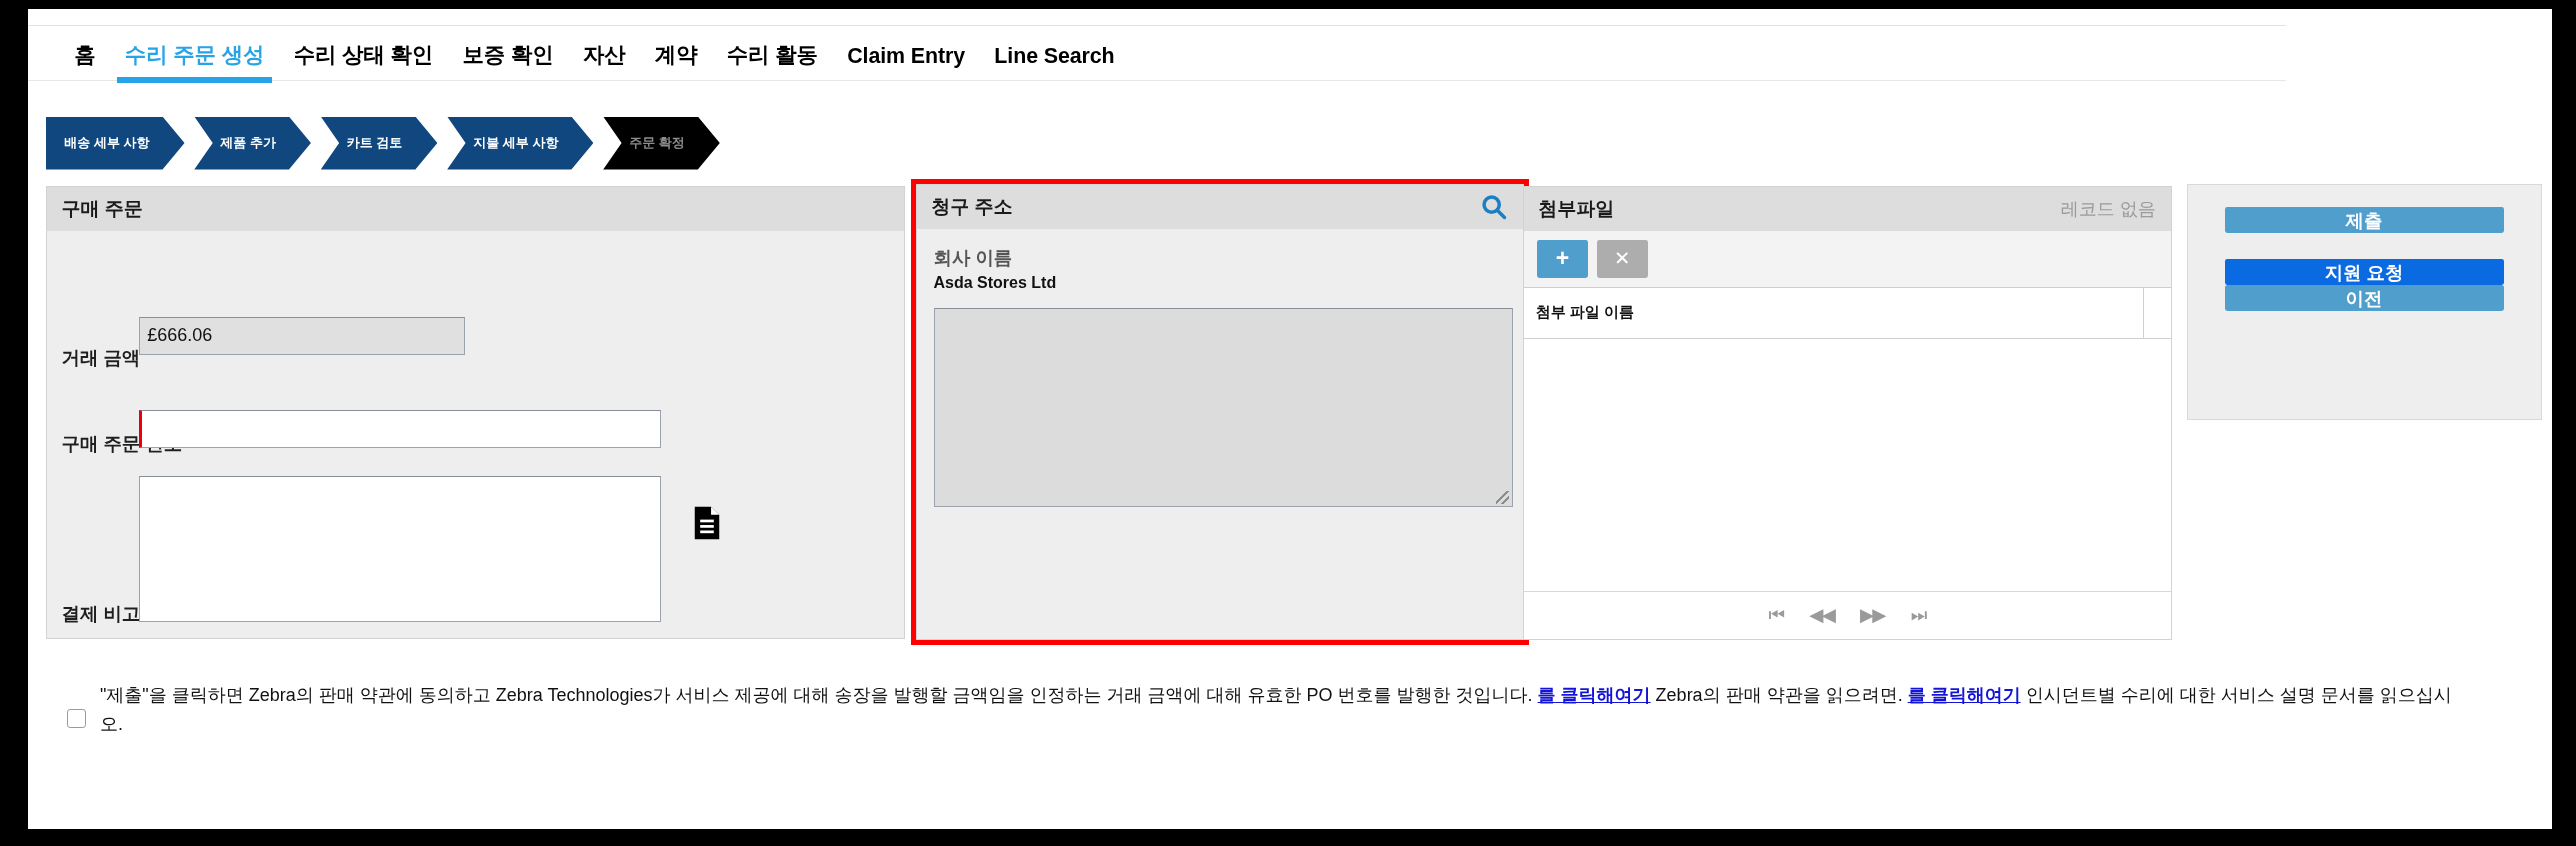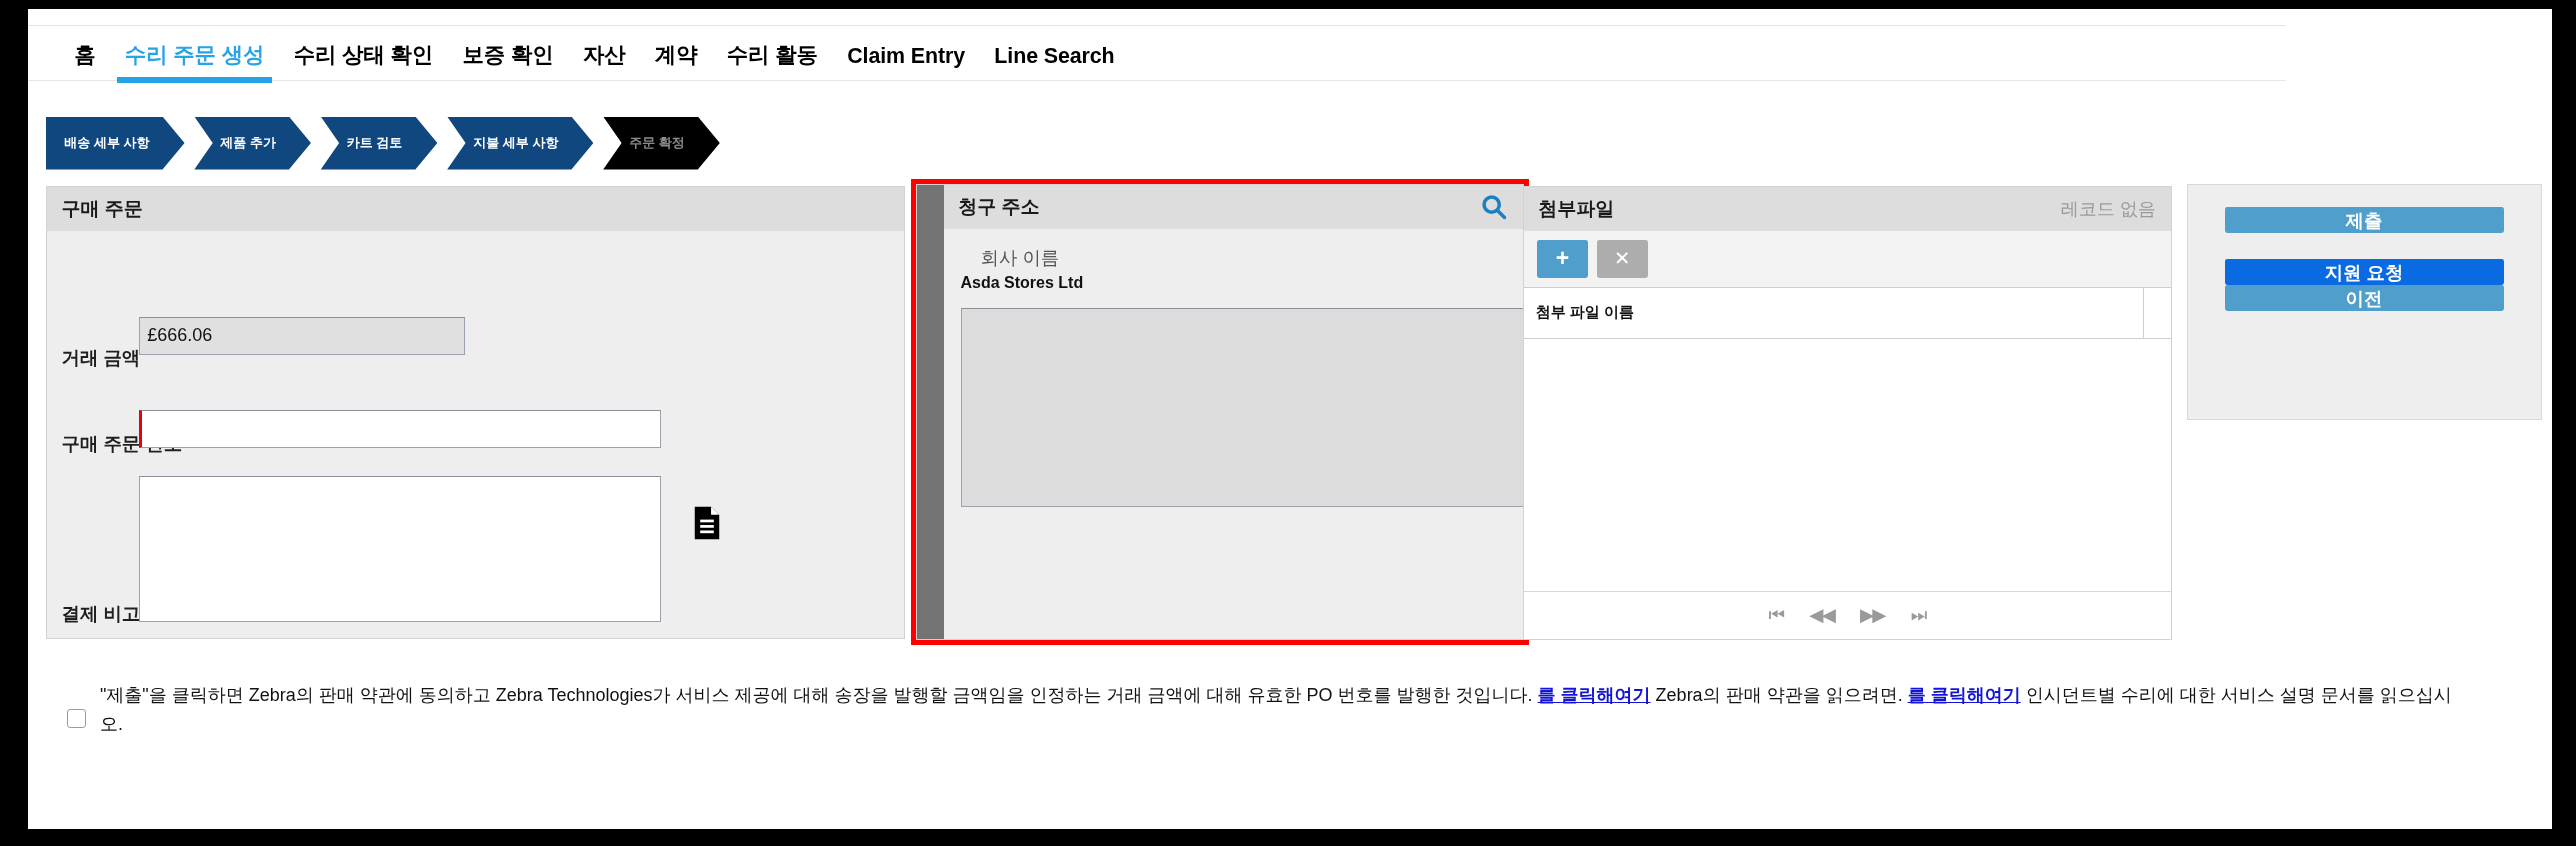--- a/index.html
+++ b/index.html
@@ -147,35 +147,33 @@
   
   #bill-highlight {
     position: absolute;
     left: 883px; top: 170px;
     width: 618px; height: 466px;
     border: 5.5px solid #ff0000;
   }
   #bill-panel {
     position: absolute;
     left: 0; top: 0; right: 0; bottom: 0;
-    background: #737373;
+    background: #e5e5e5;
     border: 0.6px solid #d2d2d2;
-    padding-left: 27px;
   }
   #bill-body {
     padding: 16px 17px 0 17px;
     background: #eeeeee;
     height: calc(100% - 44px);
   }
   .sub-label {
     font-size: 18.4px;
-    font-weight: normal;
+    font-weight: bold;
     color: #555555;
     margin-bottom: 4.9px;
-    margin-left: 20px;
   }
   .sub-value {
     font-size: 16px;
     font-weight: bold;
     color: #111111;
     margin-bottom: 16px;
   }
   #bill-textarea {
     width: 579px; height: 199px;
     background: #dcdcdc;

